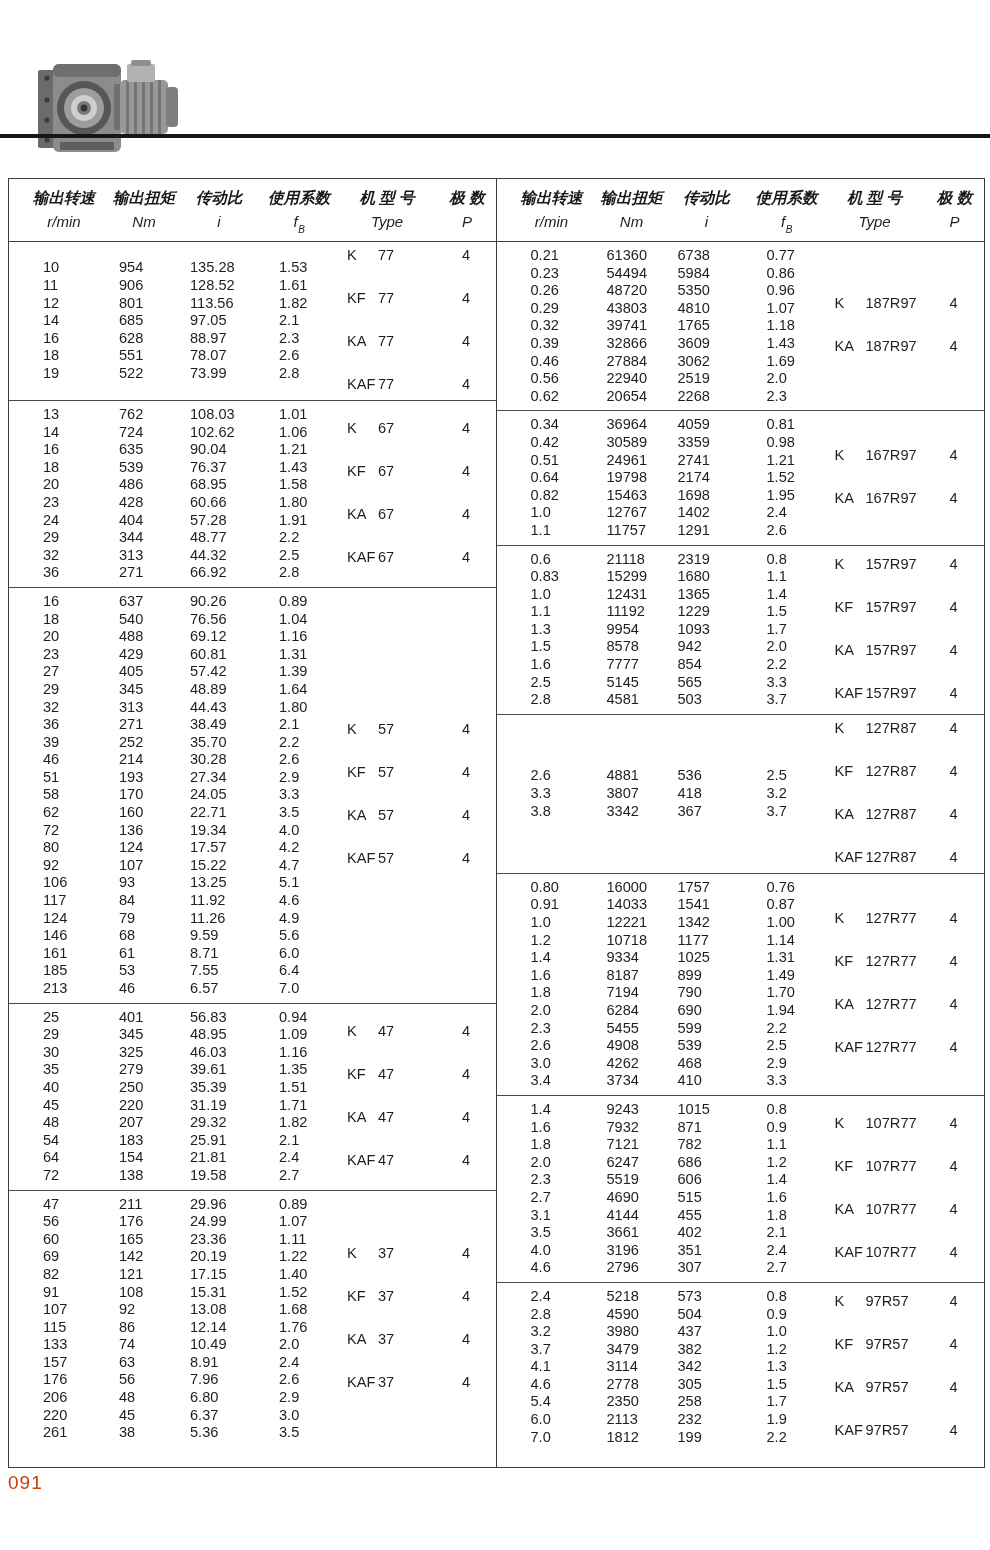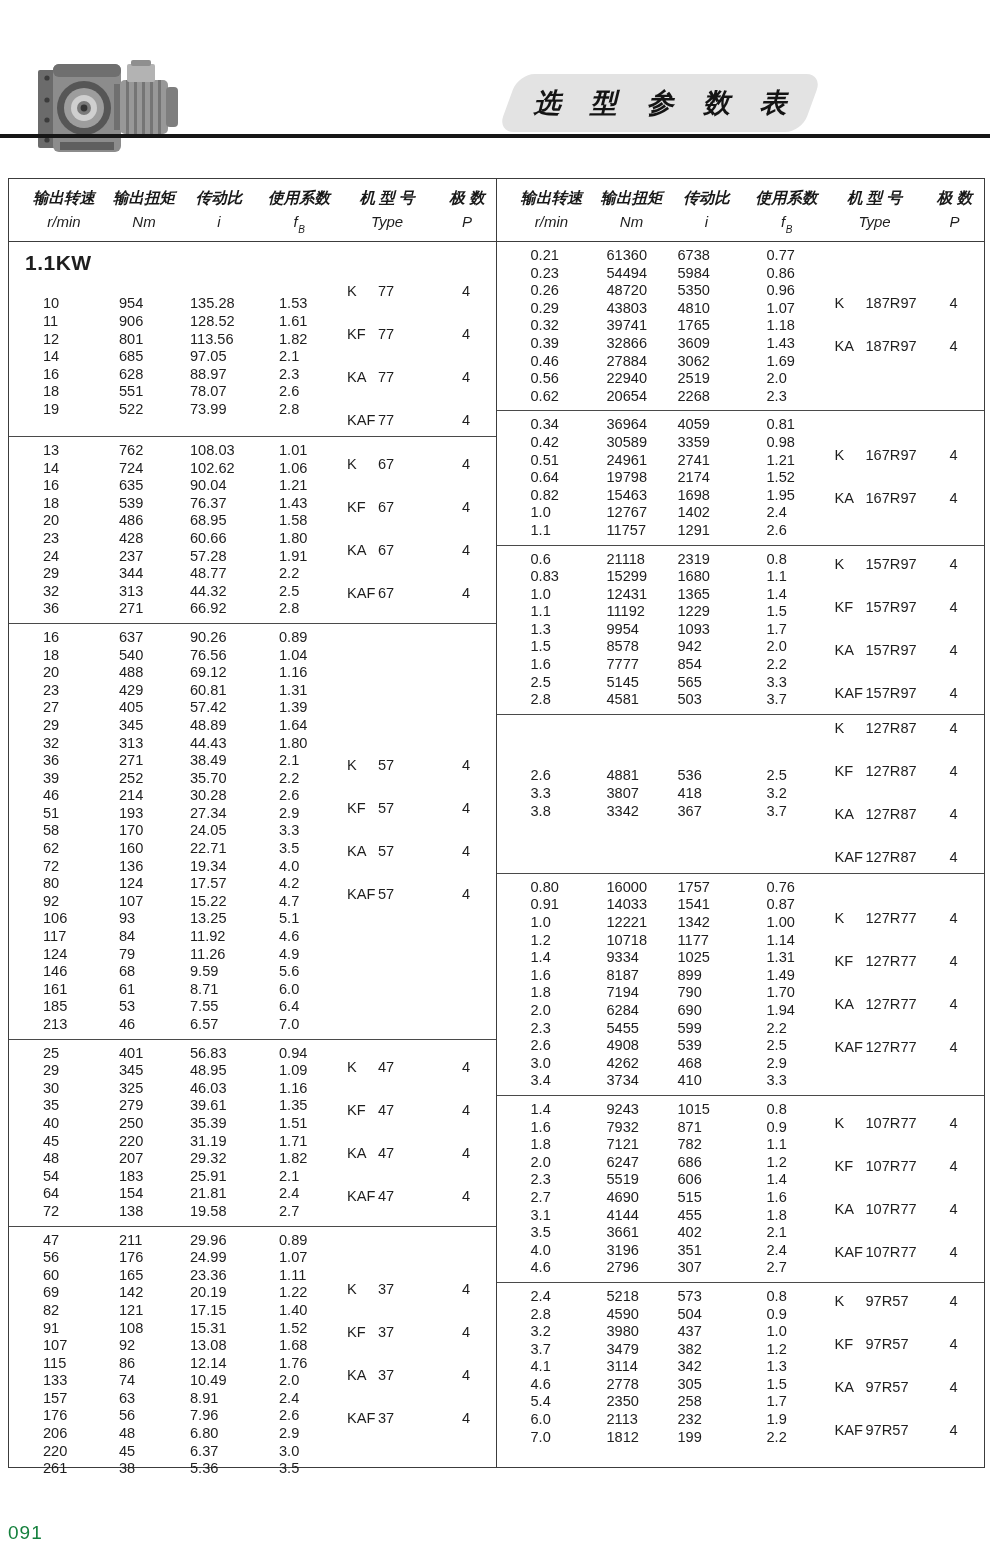--- a/index.html
+++ b/index.html
@@ -33,21 +33,21 @@
   .block:last-child{border-bottom:none;}
   .rows{width:330px;flex:none;}
   .row{position:relative;height:17.6px;font-size:14.6px;}
   .row span{position:absolute;white-space:nowrap;}
   .c1{left:34px;} .c2{left:110px;} .c3{left:181px;} .c4{left:270px;}
   .types{flex:1;display:flex;flex-direction:column;justify-content:flex-start;padding-left:8px;gap:24px;}
   .type-row{position:relative;height:19px;font-size:14.6px;white-space:nowrap;}
   .tprefix{display:inline-block;width:31px;}
   .pval{position:absolute;left:108px;top:0;width:22px;text-align:center;}
 
-  .page-number{position:absolute;left:8px;top:1522px;font-size:19px;color:#15803d;letter-spacing:1px;}
+  .page-number{position:absolute;left:8px;top:1472px;font-size:19px;color:#c2410c;letter-spacing:1px;}
 </style>
 </head>
 <body>
 
 <div class="page">
 
   <div class="product-img">
     <svg width="162" height="114" viewBox="0 0 162 114">
       <rect x="8" y="20" width="18" height="78" rx="2" fill="#6b6b6b"></rect>
       <circle cx="17" cy="28" r="2.6" fill="#3c3c3c"></circle>
@@ -68,43 +68,38 @@
       <rect x="104" y="30" width="3" height="54" fill="#757575"></rect>
       <rect x="112" y="30" width="3" height="54" fill="#757575"></rect>
       <rect x="120" y="30" width="3" height="54" fill="#757575"></rect>
       <rect x="128" y="30" width="3" height="54" fill="#757575"></rect>
       <rect x="136" y="37" width="12" height="40" rx="4" fill="#7e7e7e"></rect>
       <rect x="97" y="14" width="28" height="18" rx="2" fill="#b3b3b3"></rect>
       <rect x="101" y="10" width="20" height="6" rx="2" fill="#8f8f8f"></rect>
     </svg>
   </div>
 
-  <div class="banner">
-    <div class="banner-bg"></div>
-    <div class="banner-text">选 型 参 数 表</div>
-  </div>
   <div class="top-rule"></div>
 
   <div class="param-table">
     <div class="half left" id="half-0">
         <div class="table-head">
           <span class="h-cn" style="left: 55px;">输出转速</span>
           <span class="h-cn" style="left: 135px;">输出扭矩</span>
           <span class="h-cn" style="left: 210px;">传动比</span>
           <span class="h-cn" style="left: 290px;">使用系数</span>
           <span class="h-cn" style="left: 378px;">机 型 号</span>
           <span class="h-cn" style="left: 458px;">极 数</span>
           <span class="h-un" style="left: 55px;">r/min</span>
           <span class="h-un" style="left: 135px;">Nm</span>
           <span class="h-un" style="left: 210px;">i</span>
           <span class="h-un" style="left: 290px;">f<sub>B</sub></span>
           <span class="h-un" style="left: 378px;">Type</span>
           <span class="h-un" style="left: 458px;">P</span>
         </div>
-        <div class="power-title">1.1KW</div>
         <div class="block">
           <div class="rows">
             <div class="row">
               <span class="c1">10</span>
               <span class="c2">954</span>
               <span class="c3">135.28</span>
               <span class="c4">1.53</span>
             </div>
             <div class="row">
               <span class="c1">11</span>
@@ -183,21 +178,21 @@
               <span class="c4">1.58</span>
             </div>
             <div class="row">
               <span class="c1">23</span>
               <span class="c2">428</span>
               <span class="c3">60.66</span>
               <span class="c4">1.80</span>
             </div>
             <div class="row">
               <span class="c1">24</span>
-              <span class="c2">237</span>
+              <span class="c2">404</span>
               <span class="c3">57.28</span>
               <span class="c4">1.91</span>
             </div>
             <div class="row">
               <span class="c1">29</span>
               <span class="c2">344</span>
               <span class="c3">48.77</span>
               <span class="c4">2.2</span>
             </div>
             <div class="row">

